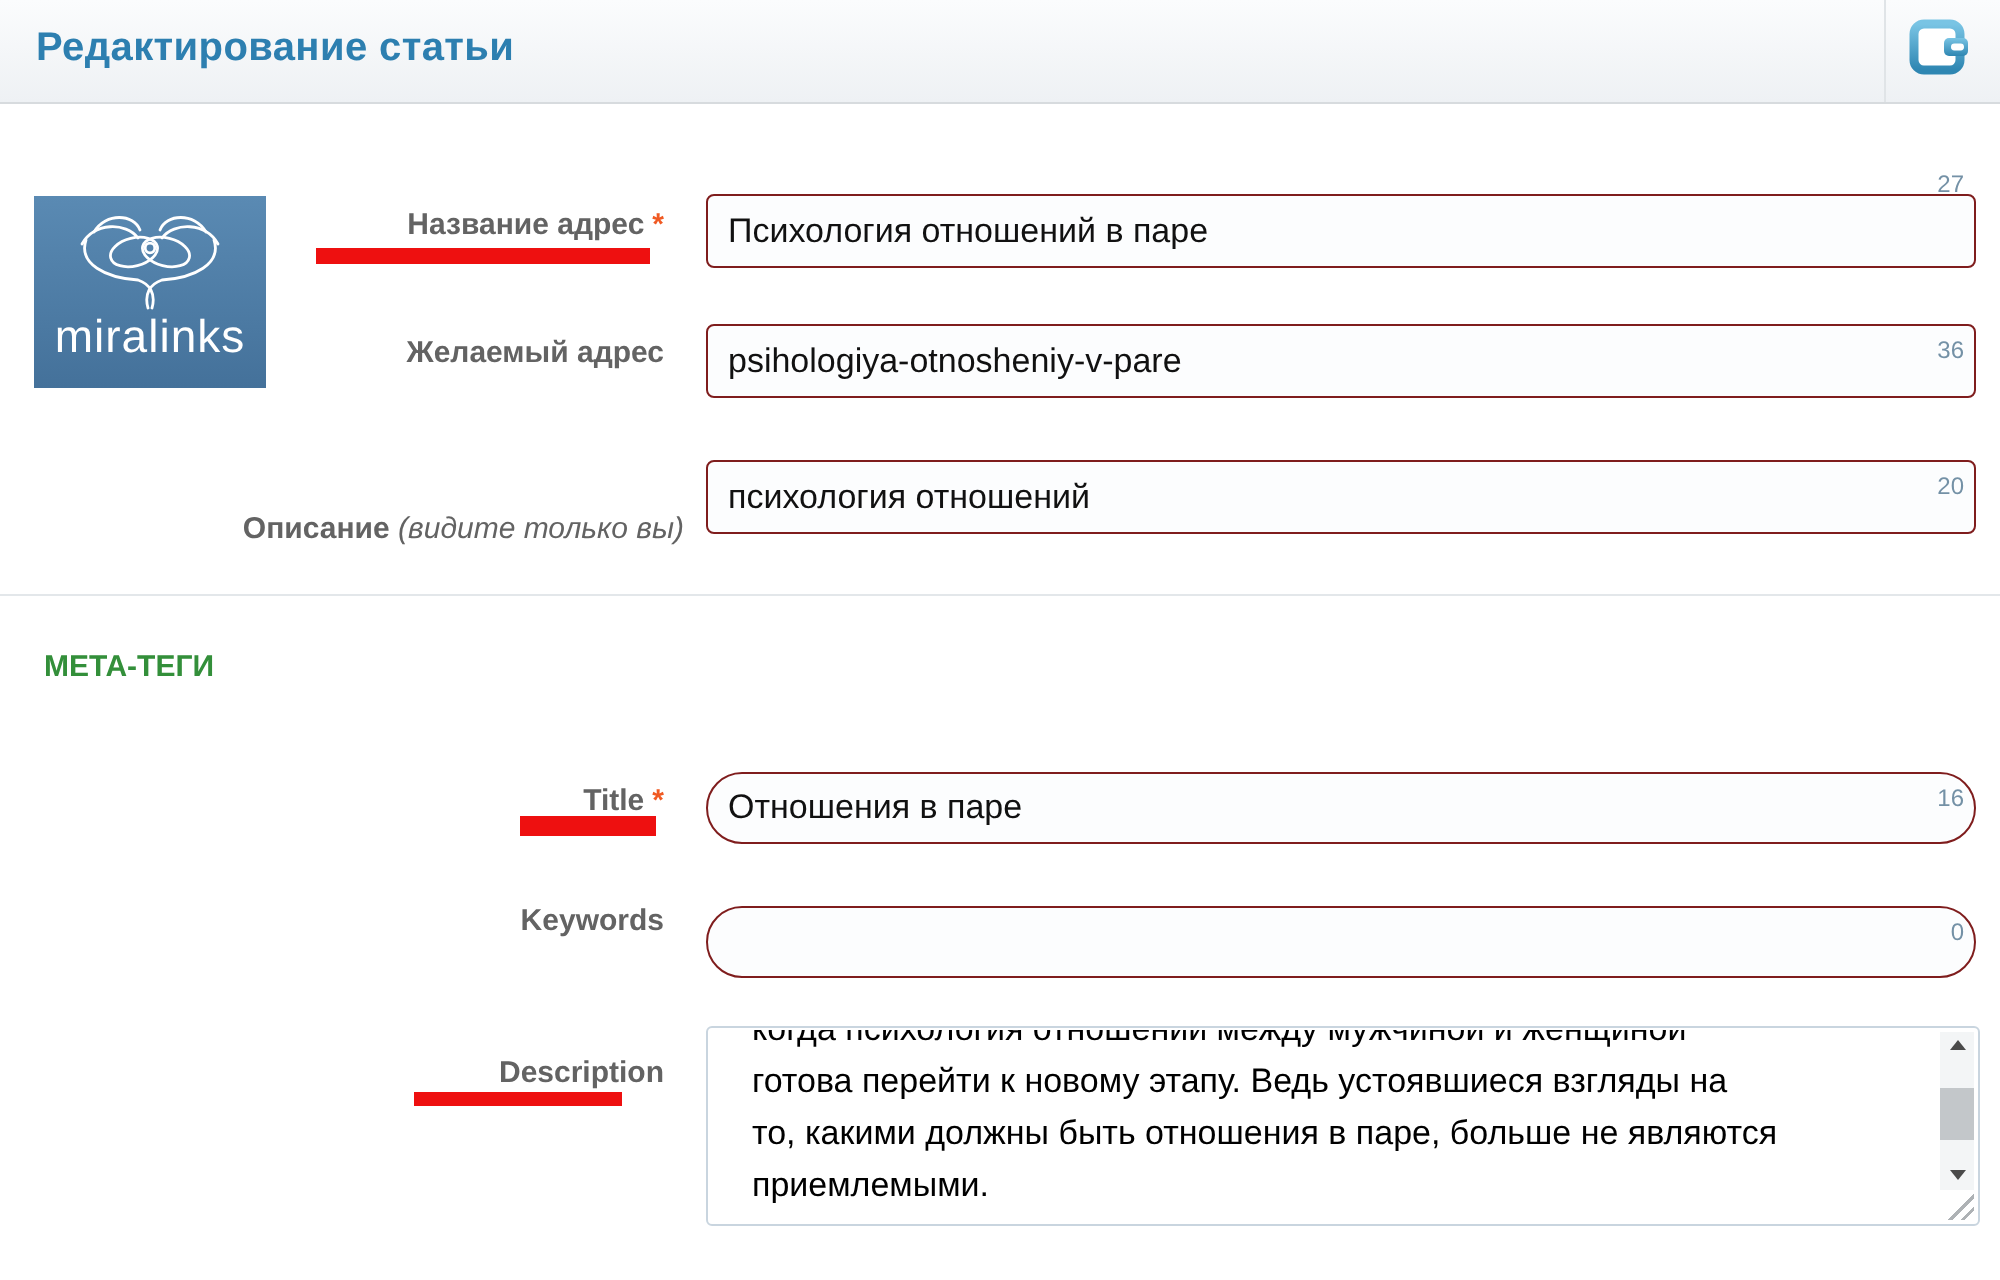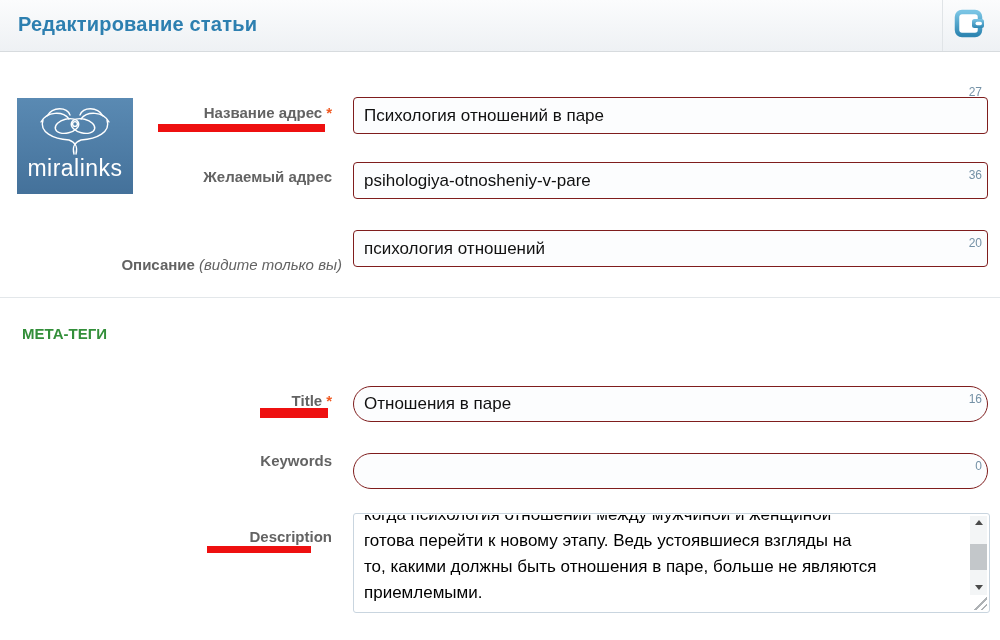--- a/index.html
+++ b/index.html
@@ -38,21 +38,21 @@
   .counter { position:absolute; right:18px; font-size:12px; color:#7491a6; }
 
   .divider { position:absolute; left:0; right:0; height:1px; background:#e3e7ea; }
   .section-title { position:absolute; left:22px; font-size:15px; font-weight:bold; color:#338f3a; }
 
   
   .ta { position:absolute; left:353px; top:513px; width:637px; height:100px;
         border:1px solid #c9d5df; border-radius:3px; background:#fff; }
   .ta-text { position:absolute; left:1px; top:1px; right:20px; bottom:1px; overflow:hidden;
              font-size:17px; line-height:26px; color:#000; padding:0 4px 0 9px; cursor:text; }
-  .ta-text-inner { margin-top:-13px; }
+  .ta-text-inner { margin-top:-13px;margin-left:12px; }
   .ta-scroll { position:absolute; top:2px; right:2px; width:17px; height:79px; background:#f3f5f6; }
   .sb-btn { position:absolute; left:0; width:17px; height:15px; background:#f3f5f6; cursor:pointer; }
   .sb-btn.up { top:0; } .sb-btn.down { bottom:0; }
   .sb-btn .tri { position:absolute; left:4.5px; width:0; height:0;
                  border-left:4px solid transparent; border-right:4px solid transparent; }
   .sb-btn.up .tri { top:4px; border-bottom:5px solid #4a4a4a; }
   .sb-btn.down .tri { top:5px; border-top:5px solid #4a4a4a; }
   .sb-thumb { position:absolute; left:0; top:28px; width:17px; height:26px; background:#c3c7ca; cursor:pointer; }
   .ta-grip { position:absolute; right:2px; bottom:2px; width:15px; height:15px; cursor:nwse-resize;
              background:repeating-linear-gradient(135deg, transparent 0 3px, #aeb2b5 3px 4.5px);

